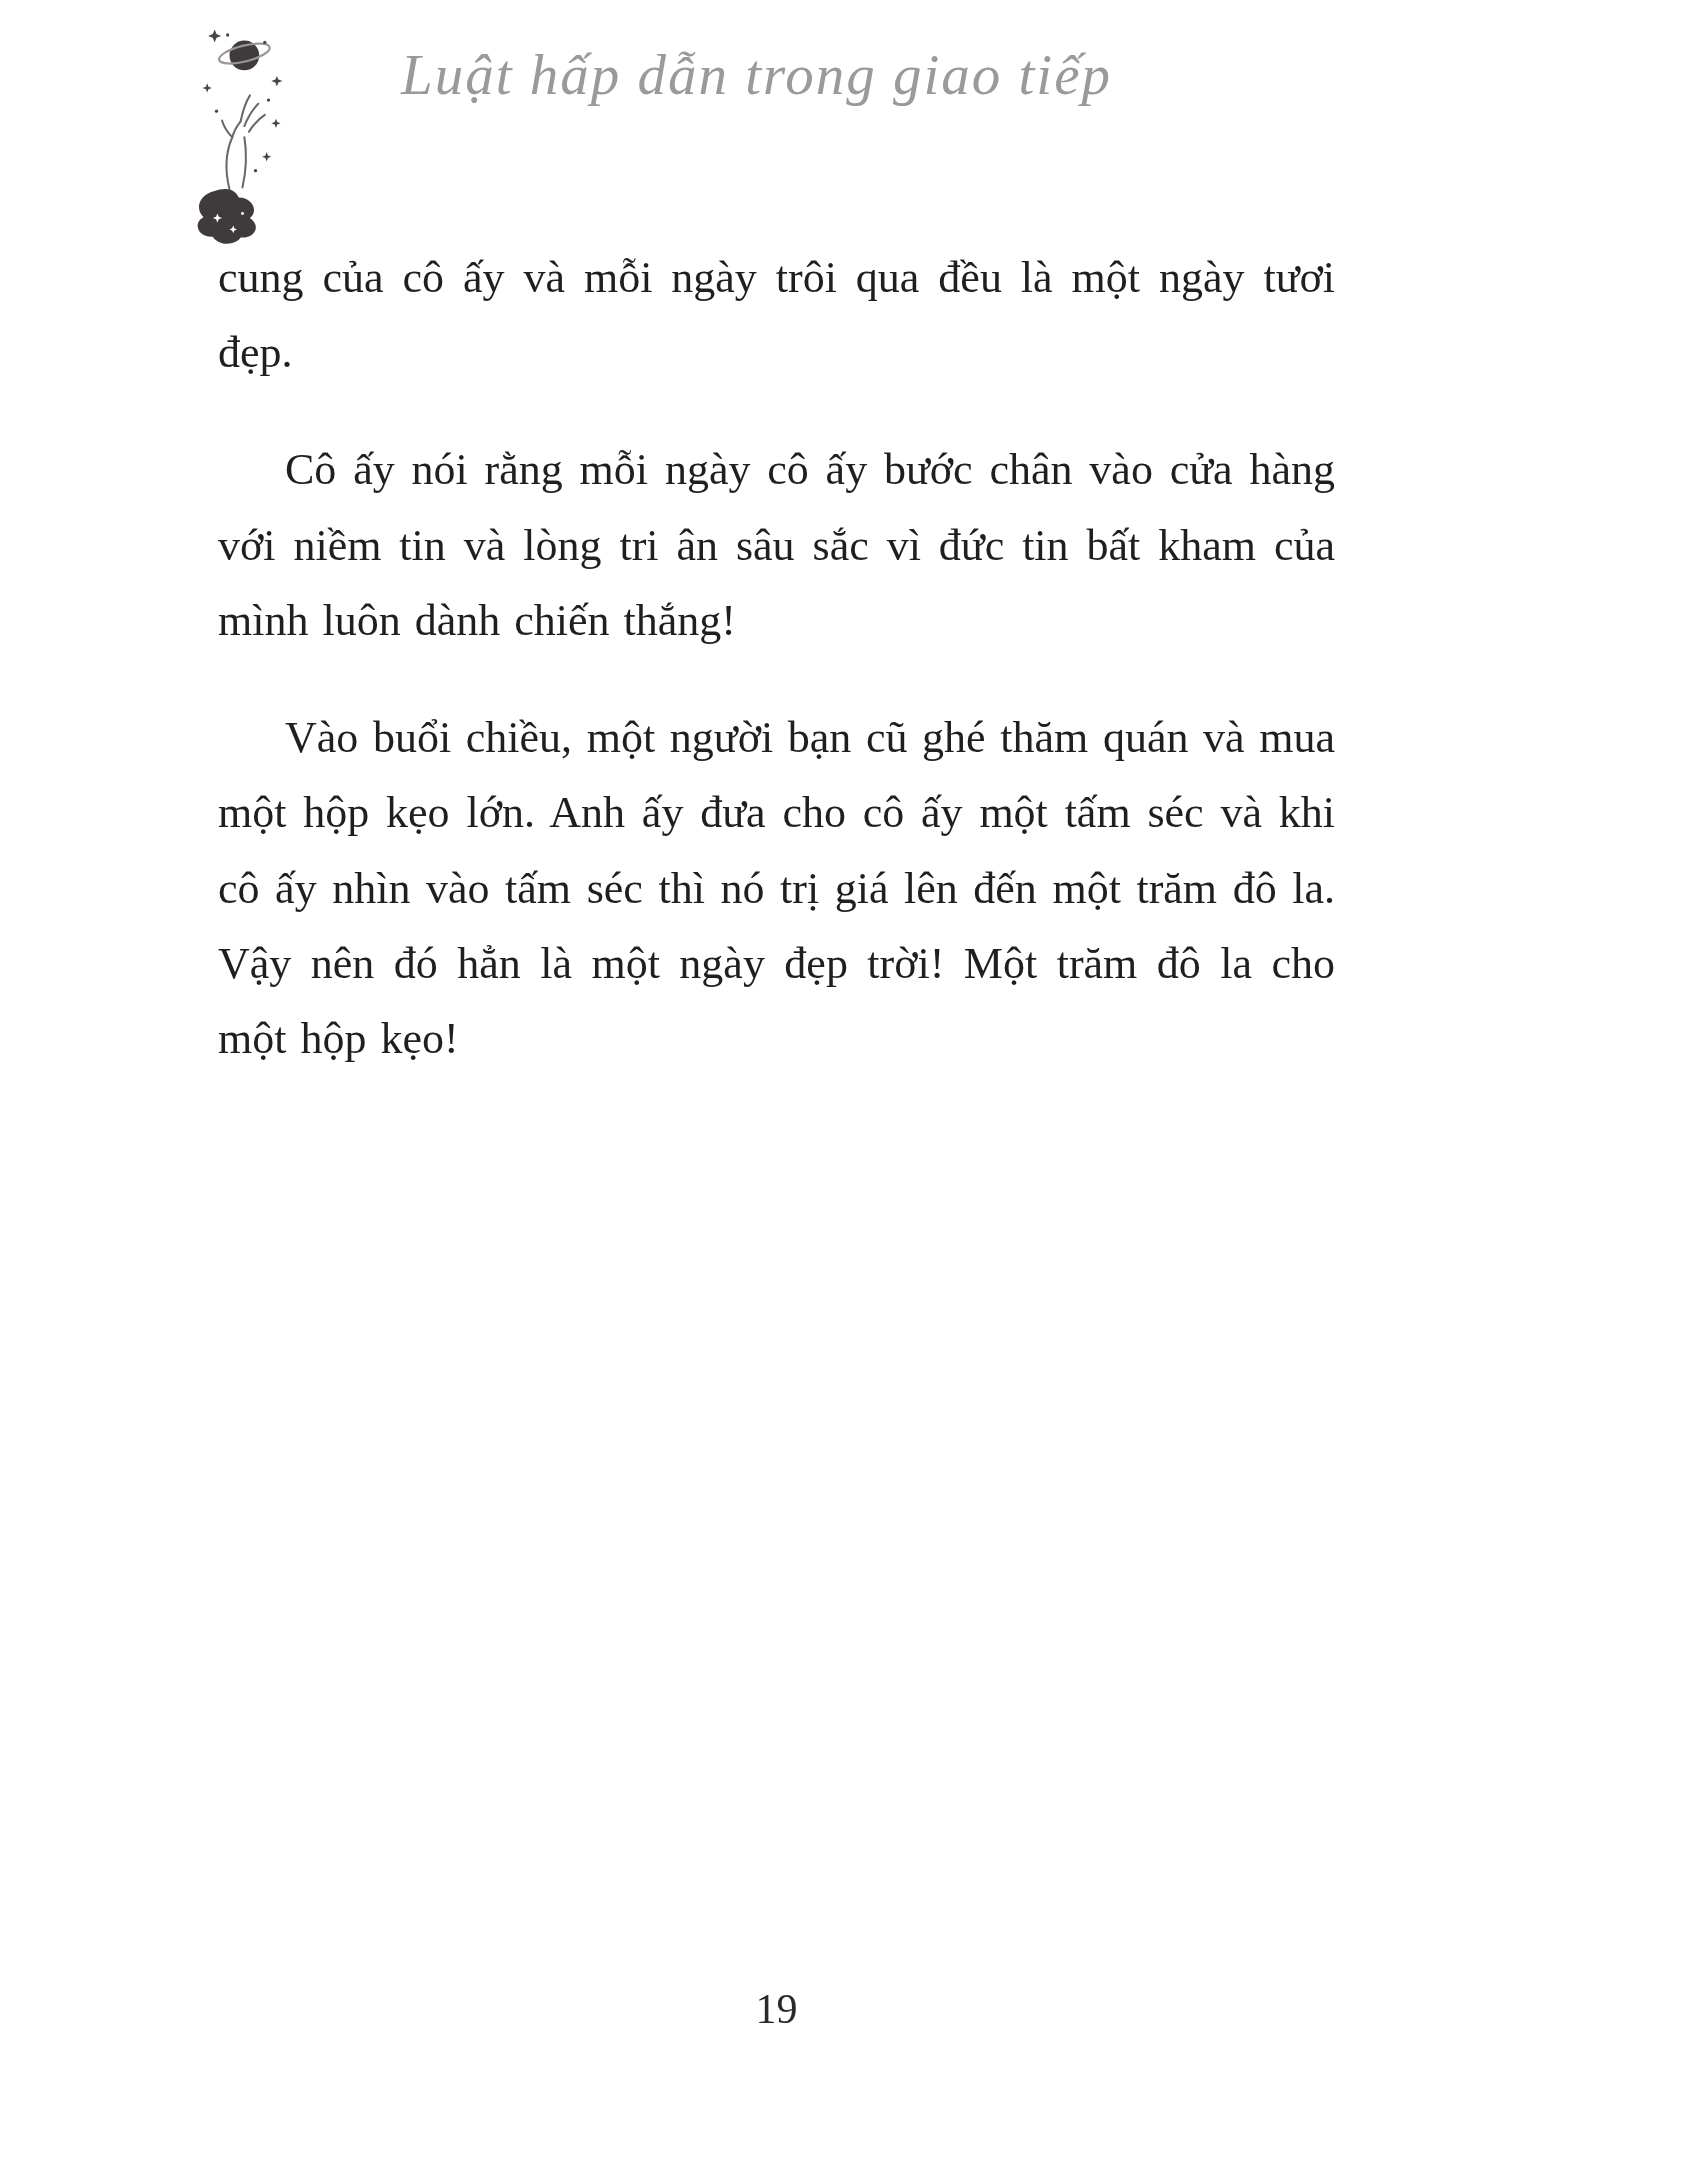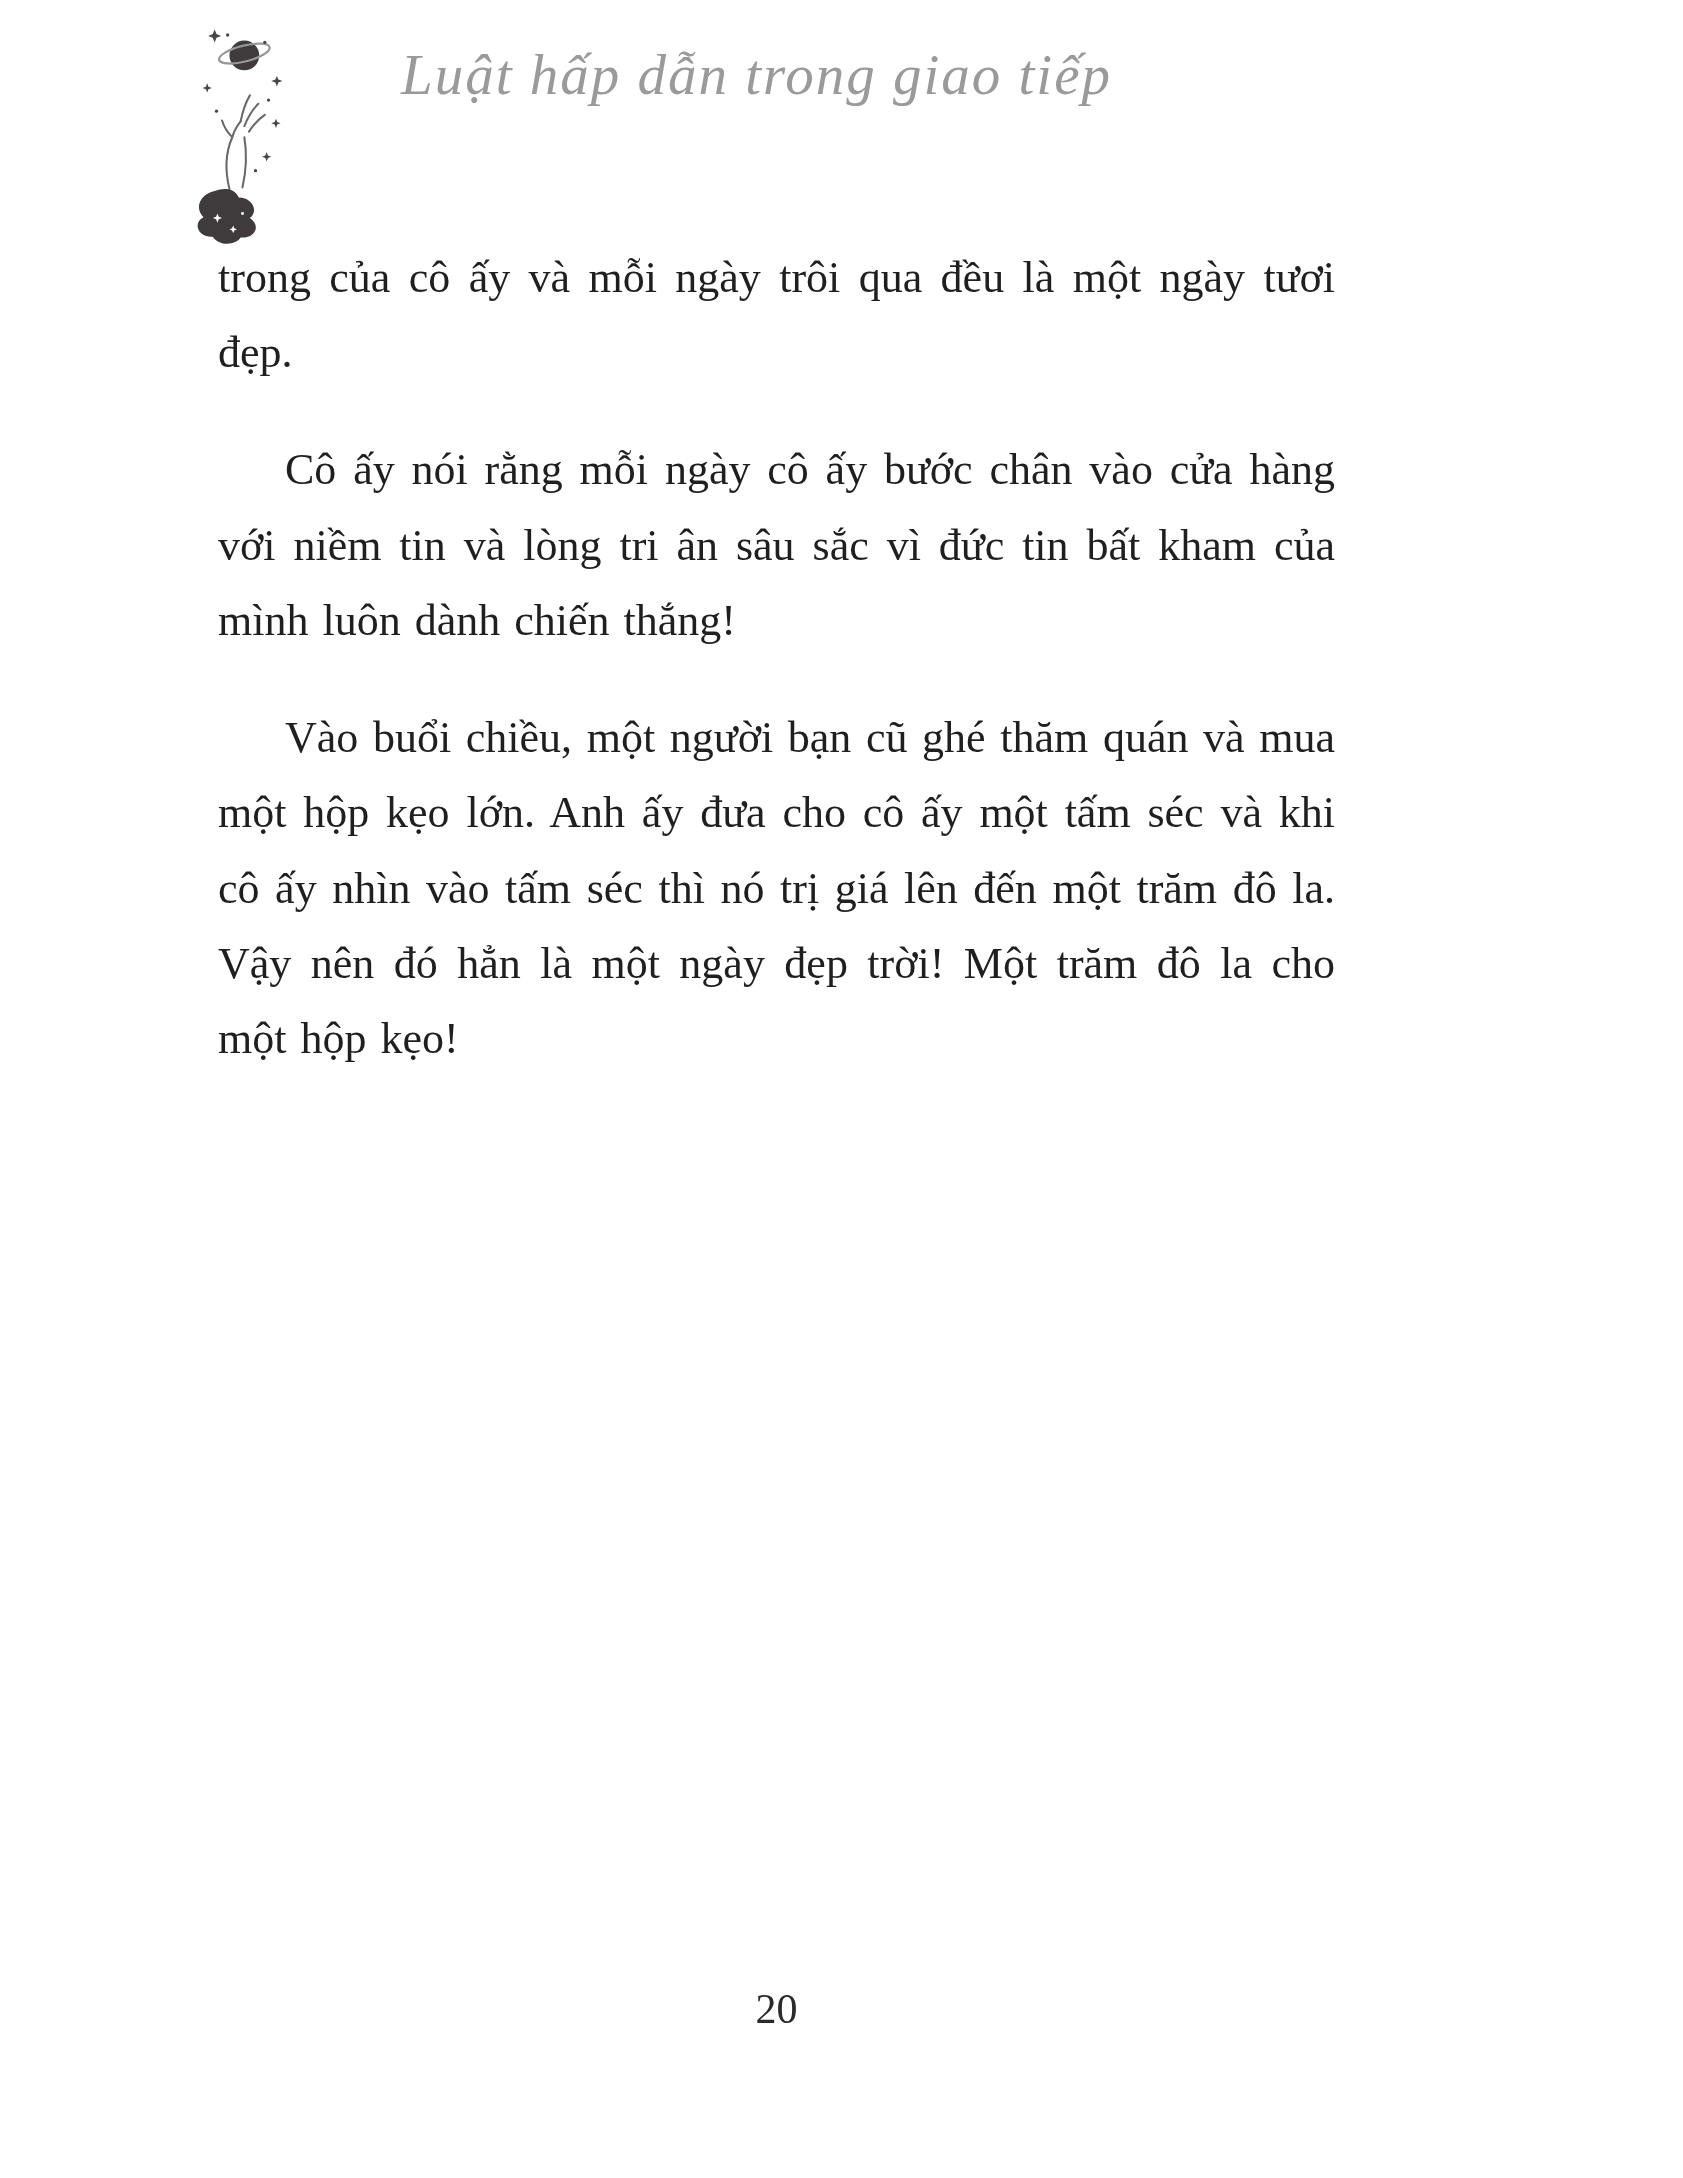--- a/index.html
+++ b/index.html
@@ -116,28 +116,28 @@
         <path d="M33 206 L34.4 209.6 L38 211 L34.4 212.4 L33 216 L31.6 212.4 L28 211 L31.6 209.6 Z" fill="#ffffff"></path>
         <path d="M50 219 L51.2 222 L54 223.2 L51.2 224.4 L50 227.4 L48.8 224.4 L46 223.2 L48.8 222 Z" fill="#ffffff"></path>
         <circle cx="60" cy="206" r="1.6" fill="#ffffff"></circle>
       </g>
     </svg>
 
     <div class="running-title">Luật hấp dẫn trong giao tiếp</div>
   </header>
 
   <main class="textblock">
-    <p class="body noindent">trong của cô ấy và mỗi ngày trôi qua đều là một ngày tươi đẹp.</p>
+    <p class="body noindent">cung của cô ấy và mỗi ngày trôi qua đều là một ngày tươi đẹp.</p>
 
     <p class="body indent">Cô ấy nói rằng mỗi ngày cô ấy bước chân vào cửa hàng với niềm tin và lòng tri ân sâu sắc vì đức tin bất kham của mình luôn dành chiến thắng!</p>
 
     <p class="body indent">Vào buổi chiều, một người bạn cũ ghé thăm quán và mua một hộp kẹo lớn. Anh ấy đưa cho cô ấy một tấm séc và khi cô ấy nhìn vào tấm séc thì nó trị giá lên đến một trăm đô la. Vậy nên đó hẳn là một ngày đẹp trời! Một trăm đô la cho một hộp kẹo!</p>
 
 
 
   </main>
 
   <footer class="pagenum">
-    <span>20</span>
+    <span>19</span>
   </footer>
 
 </div>
 
 
 </body></html>

